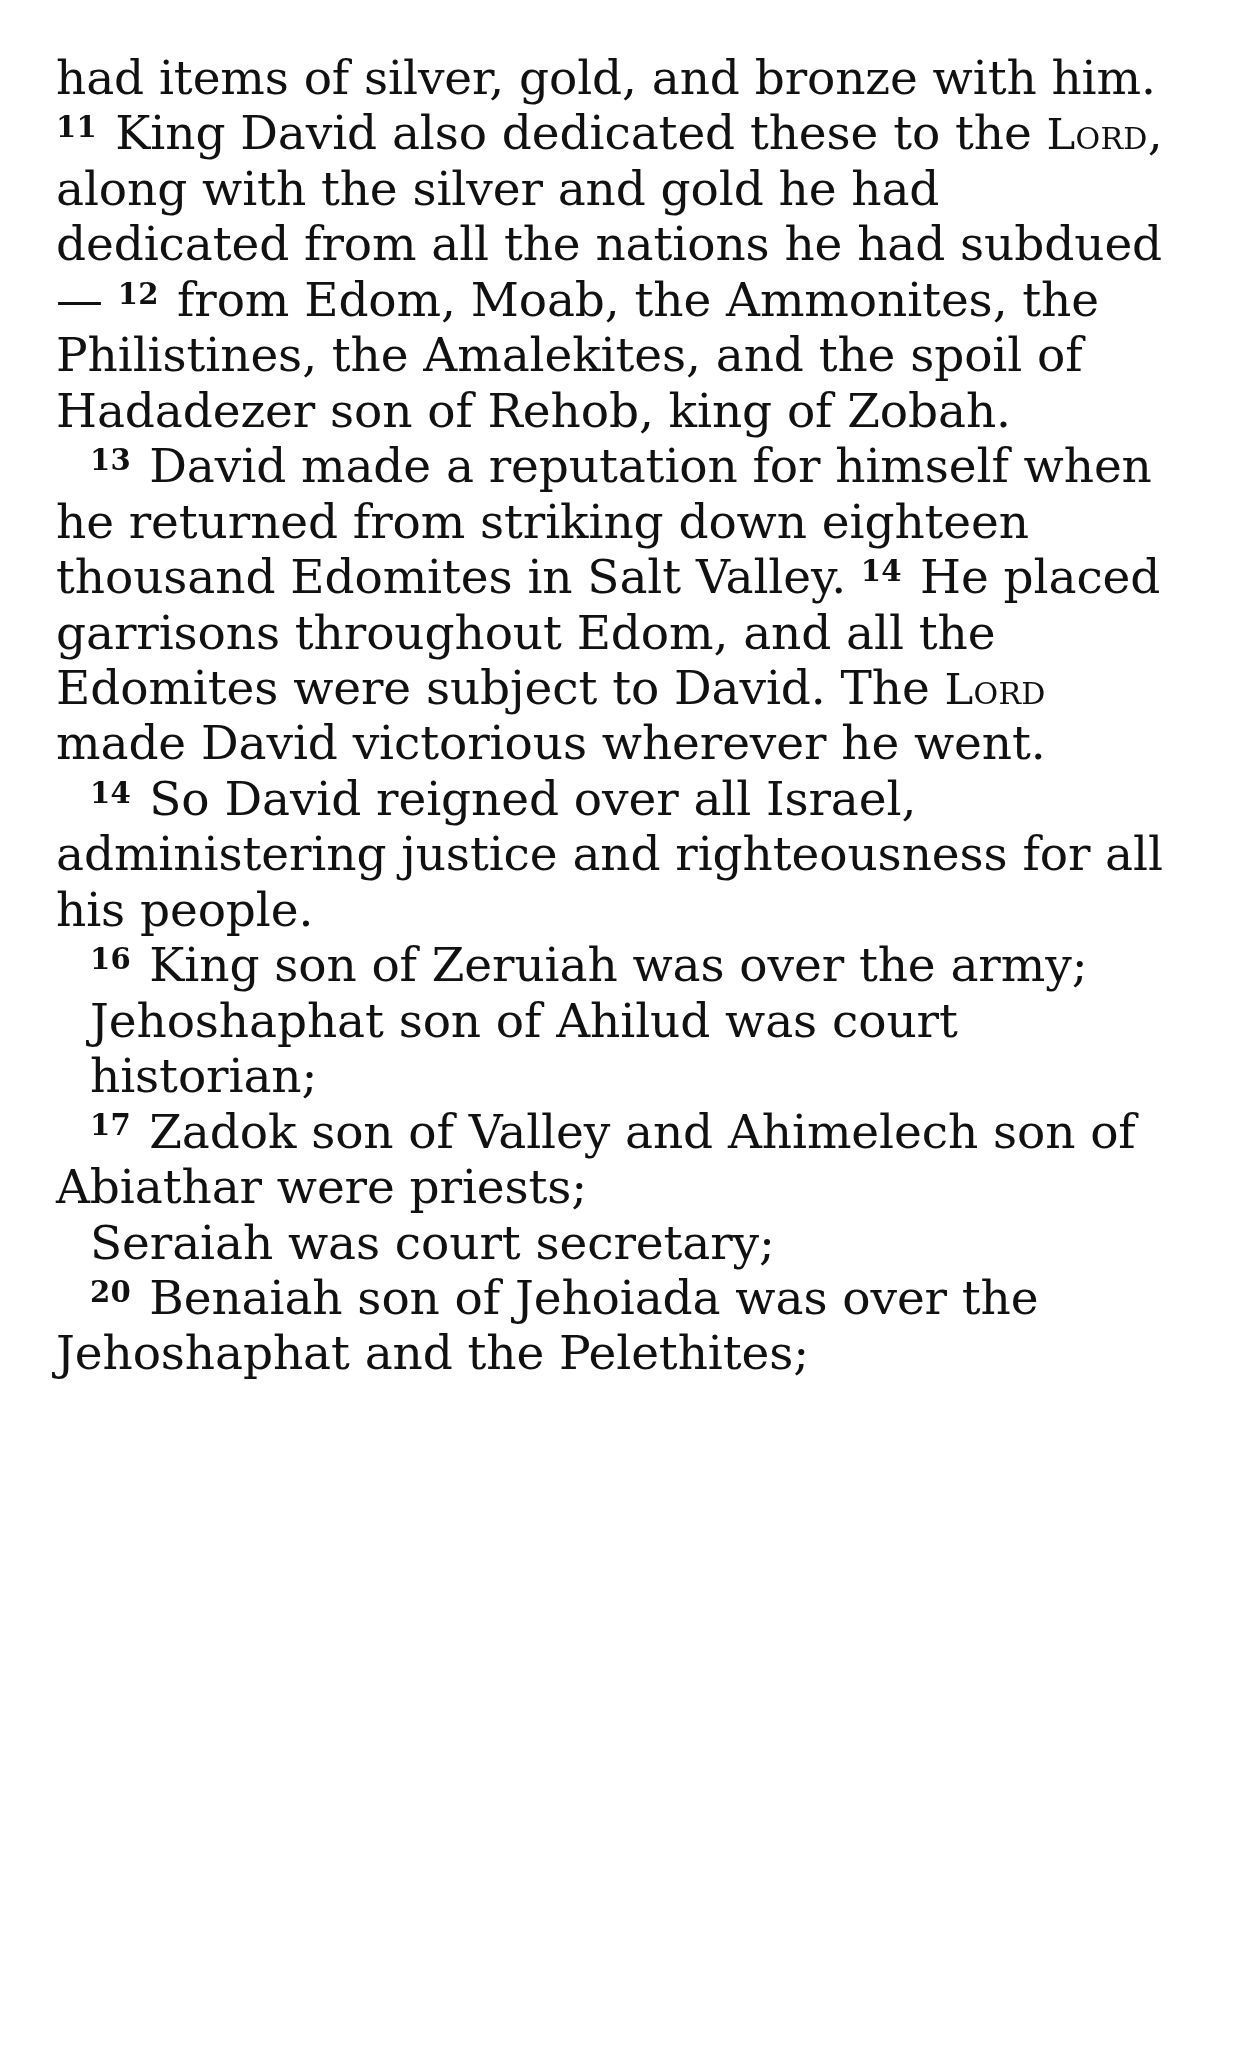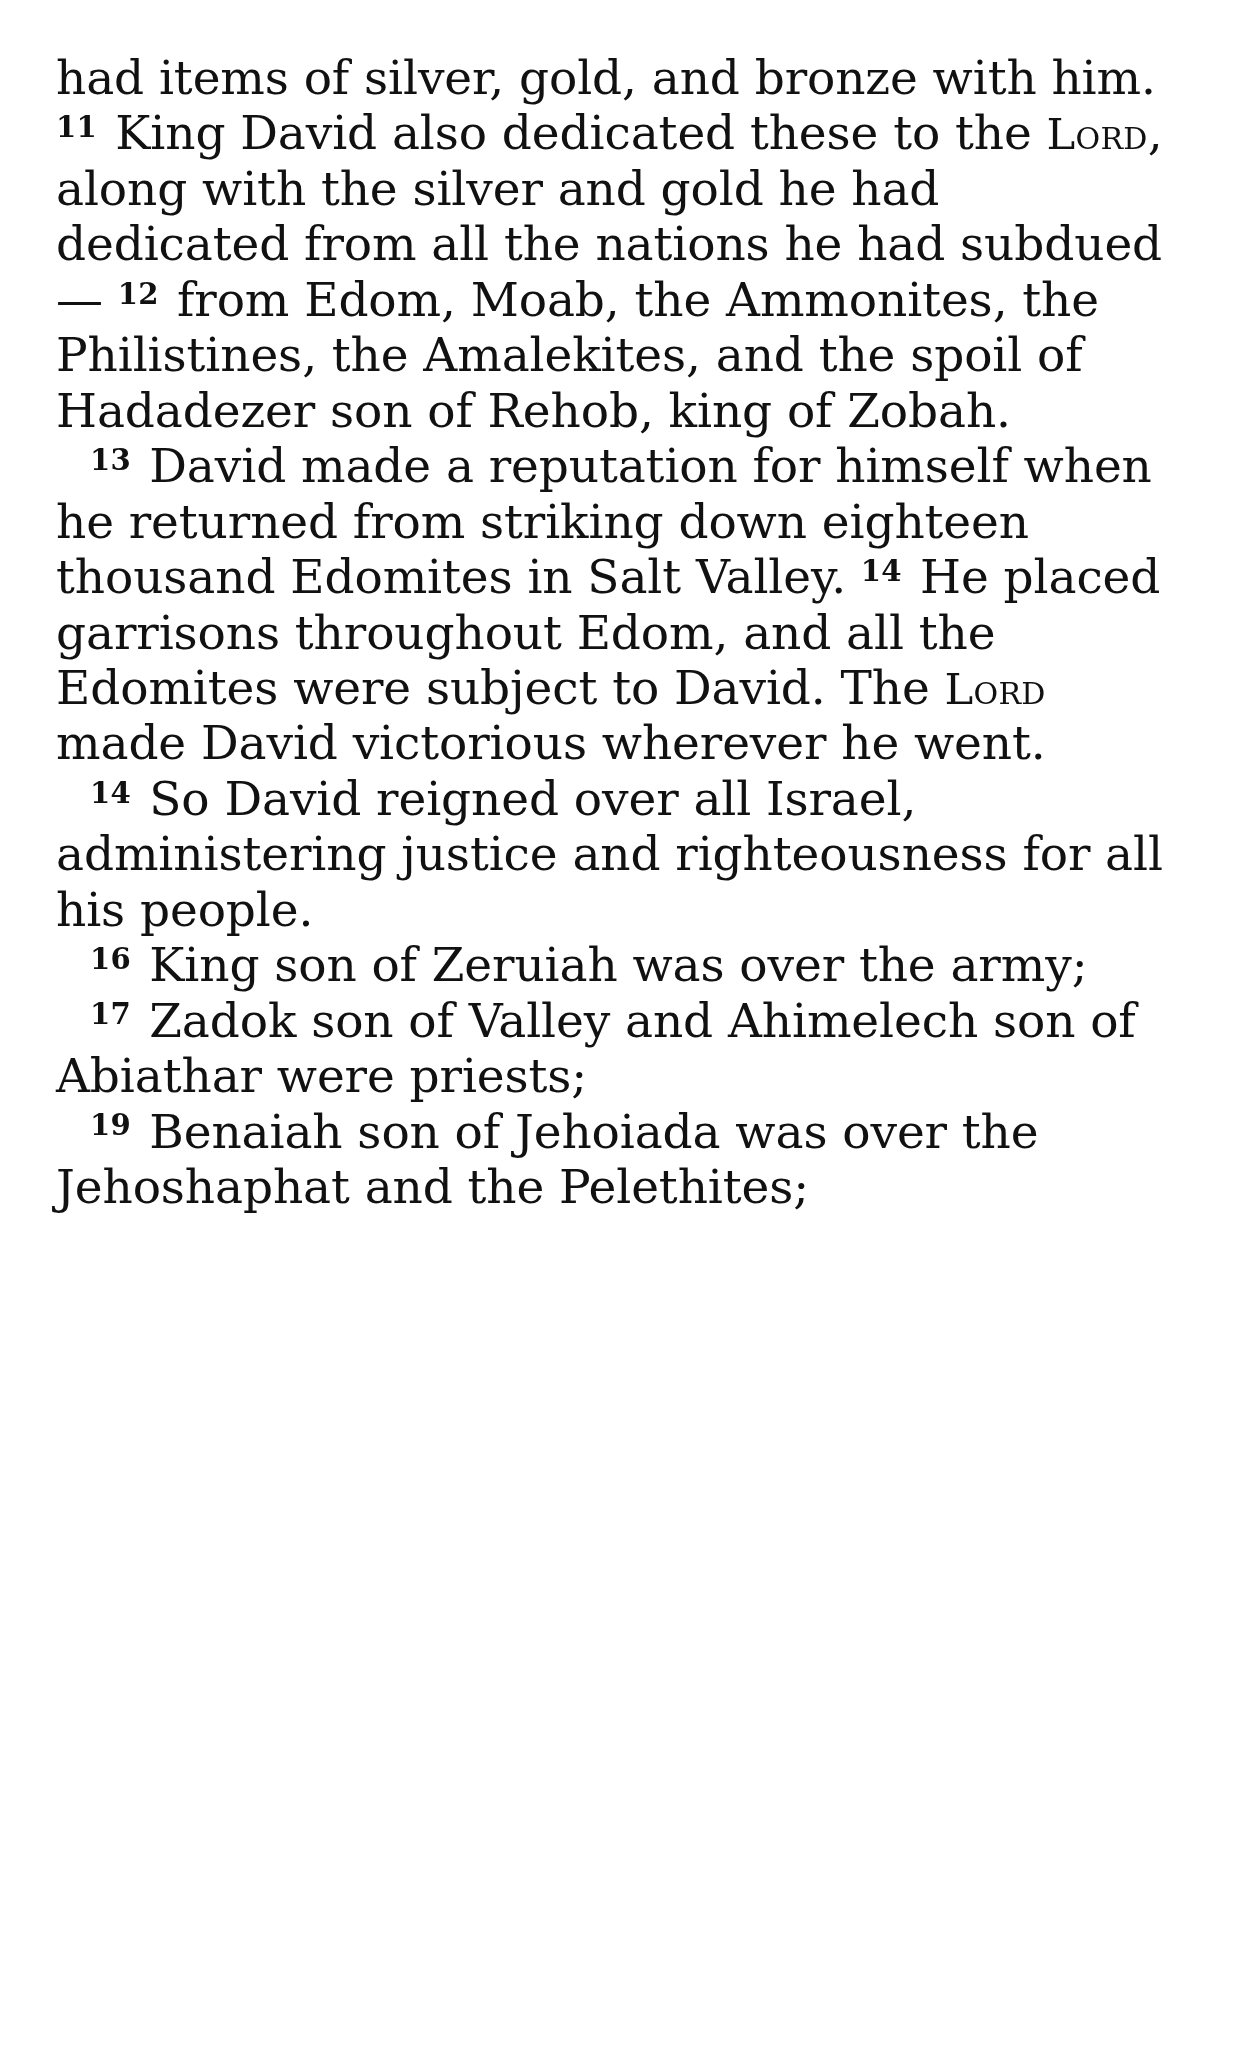--- a/index.html
+++ b/index.html
@@ -54,17 +54,17 @@
   }
 </style>
 </head>
 <body>
 
 <div class="page">
   <div class="scripture">
     <p class="para"><span>had items of silver, gold, and bronze with him. </span><span class="verse-num">11</span><span> King David also dedicated these to the </span><span class="smallcaps">Lord</span><span>, along with the silver and gold he had dedicated from all the nations he had subdued — </span><span class="verse-num">12</span><span> from Edom, Moab, the Ammonites, the Philistines, the Amalekites, and the spoil of Hadadezer son of Rehob, king of Zobah.</span></p>
     <p class="para indented"><span class="verse-num">13</span><span> David made a reputation for himself when he returned from striking down eighteen thousand Edomites in Salt Valley. </span><span class="verse-num">14</span><span> He placed garrisons throughout Edom, and all the Edomites were subject to David. The </span><span class="smallcaps">Lord</span><span> made David victorious wherever he went.</span></p>
     <p class="para indented"><span class="verse-num">14</span><span> So David reigned over all Israel, administering justice and righteousness for all his people.</span></p>
-    <p class="para indented"><span class="verse-num">16</span><span> King son of Zeruiah was over the army;</span></p>
-    <p class="para indented"><span class="verse-num">17</span><span> Zadok son of Valley and Ahimelech son of Abiathar were priests;</span></p>
-    <p class="para indented"><span class="verse-num">19</span><span> Benaiah son of Jehoiada was over the Jehoshaphat and the Pelethites;</span></p>
+    <p class="para indented"><span class="verse-num">16</span><span> King son of Zeruiah was over the army;</span><span class="line-indent">Jehoshaphat son of Ahilud was court historian;</span></p>
+    <p class="para indented"><span class="verse-num">17</span><span> Zadok son of Valley and Ahimelech son of Abiathar were priests;</span><span class="line-indent">Seraiah was court secretary;</span></p>
+    <p class="para indented"><span class="verse-num">20</span><span> Benaiah son of Jehoiada was over the Jehoshaphat and the Pelethites;</span></p>
   </div>
 </div>
 
 </body></html>

